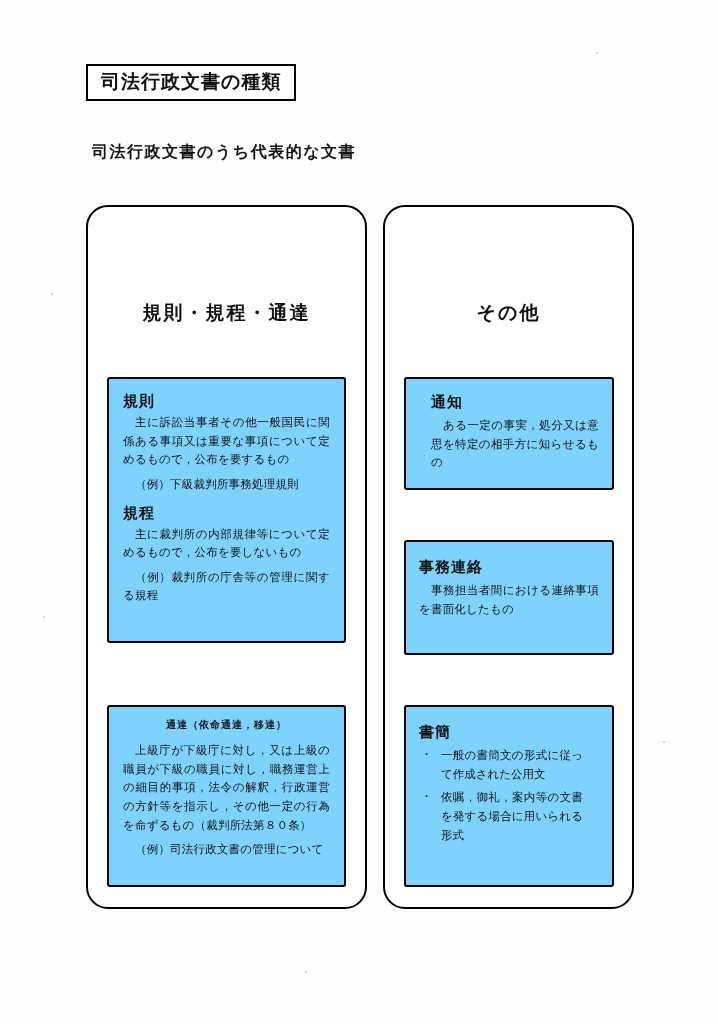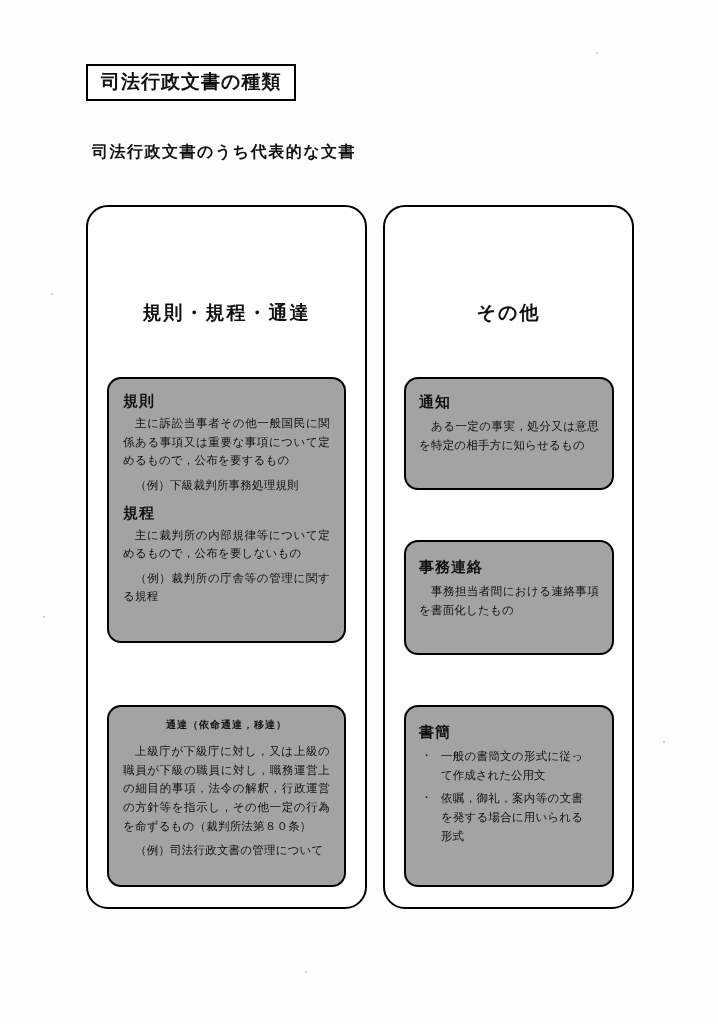--- a/index.html
+++ b/index.html
@@ -44,20 +44,21 @@
     font-weight: bold;
     letter-spacing: 1.5px;
   }
 
   
   .column {
     position: absolute;
     border: 2px solid #000;
     border-radius: 22px;
     background: #fff;
+    font-family: Liberation Mono, monospace;
   }
   .column-left {
     left: 86px;
     top: 205px;
     width: 277px;
     height: 700px;
   }
   .column-right {
     left: 383px;
     top: 205px;
@@ -74,22 +75,22 @@
     font-weight: bold;
     letter-spacing: 2px;
   }
   .column-left .column-heading { top: 93px; }
   .column-right .column-heading { top: 93px; }
 
   
   .card {
     position: absolute;
     border: 2px solid #000;
-    border-radius: 14px;
-    background: #a3a3a3;
+    border-radius: 3px;
+    background: #7dd3fc;
     box-sizing: border-box;
   }
 
   
   .card-rules {
     left: 19px;
     top: 170px;
     width: 239px;
     height: 266px;
     padding: 13px 14px 10px 14px;
@@ -101,21 +102,21 @@
     height: 182px;
     padding: 11px 14px 10px 14px;
   }
 
   
   .card-tsuchi {
     left: 19px;
     top: 170px;
     width: 210px;
     height: 113px;
-    padding: 14px 13px 10px 13px;
+    padding: 14px 13px 10px 25px;
   }
   .card-jimu {
     left: 19px;
     top: 333px;
     width: 210px;
     height: 115px;
     padding: 16px 13px 10px 13px;
   }
   .card-shokan {
     left: 19px;

